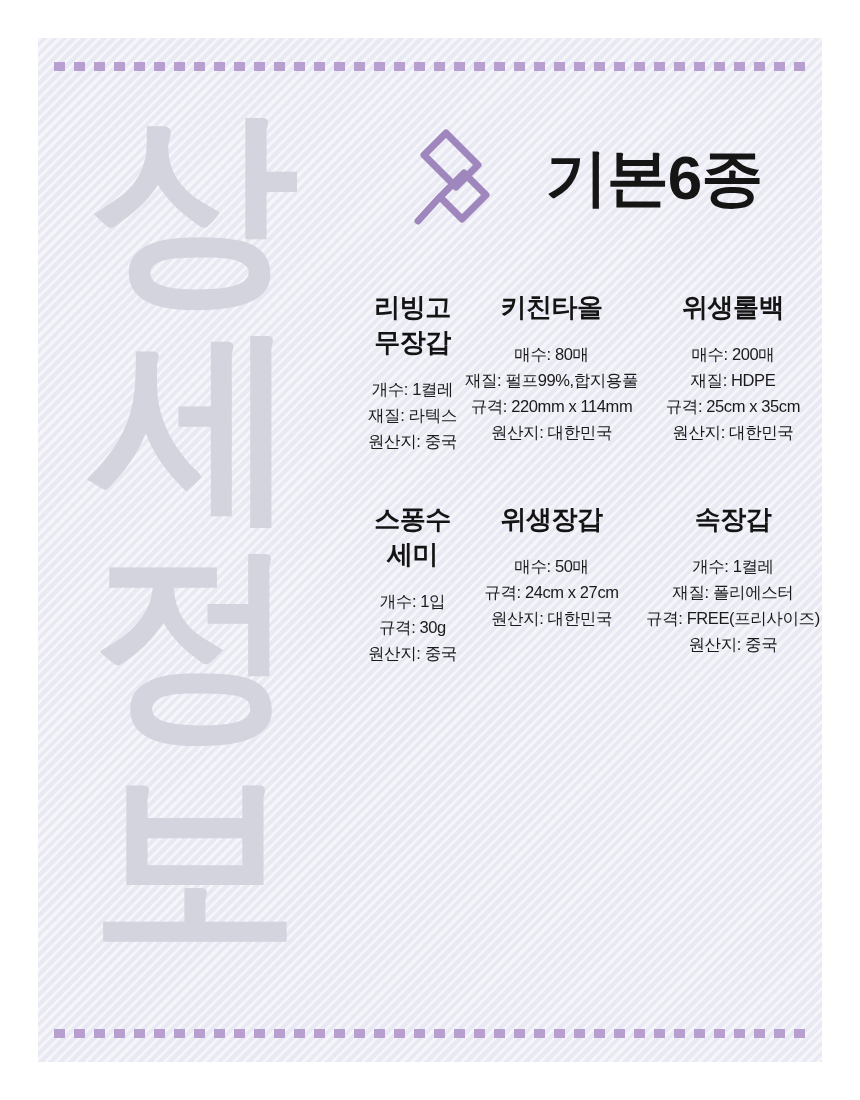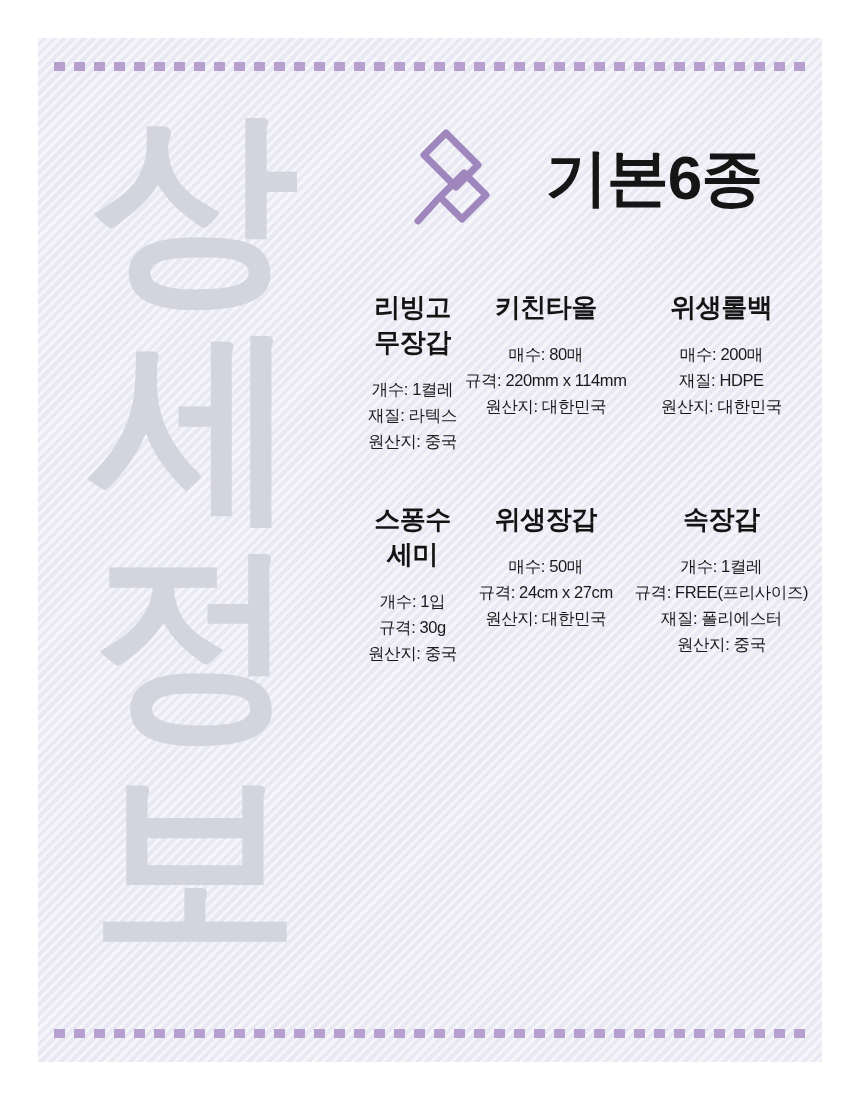--- a/index.html
+++ b/index.html
@@ -153,48 +153,50 @@
       <div class="card">
         <div class="card-title">리빙고무장갑</div>
         <div class="spec">개수: 1켤레</div>
         <div class="spec">재질: 라텍스</div>
         <div class="spec">원산지: 중국</div>
       </div>
 
       <div class="card">
         <div class="card-title">키친타올</div>
         <div class="spec">매수: 80매</div>
+        <div class="spec">재질: 펄프99%,합지용풀</div>
         <div class="spec">규격: 220mm x 114mm</div>
         <div class="spec">원산지: 대한민국</div>
       </div>
 
       <div class="card">
         <div class="card-title">위생롤백</div>
         <div class="spec">매수: 200매</div>
         <div class="spec">재질: HDPE</div>
+        <div class="spec">규격: 25cm x 35cm</div>
         <div class="spec">원산지: 대한민국</div>
       </div>
 
       <div class="card">
         <div class="card-title">스퐁수세미</div>
         <div class="spec">개수: 1입</div>
         <div class="spec">규격: 30g</div>
         <div class="spec">원산지: 중국</div>
       </div>
 
       <div class="card">
         <div class="card-title">위생장갑</div>
         <div class="spec">매수: 50매</div>
         <div class="spec">규격: 24cm x 27cm</div>
         <div class="spec">원산지: 대한민국</div>
       </div>
 
       <div class="card">
         <div class="card-title">속장갑</div>
         <div class="spec">개수: 1켤레</div>
+        <div class="spec">재질: 폴리에스터</div>
         <div class="spec">규격: FREE(프리사이즈)</div>
-        <div class="spec">재질: 폴리에스터</div>
         <div class="spec">원산지: 중국</div>
       </div>
 
     </div>
   </div>
 </div>
 
 </body></html>

